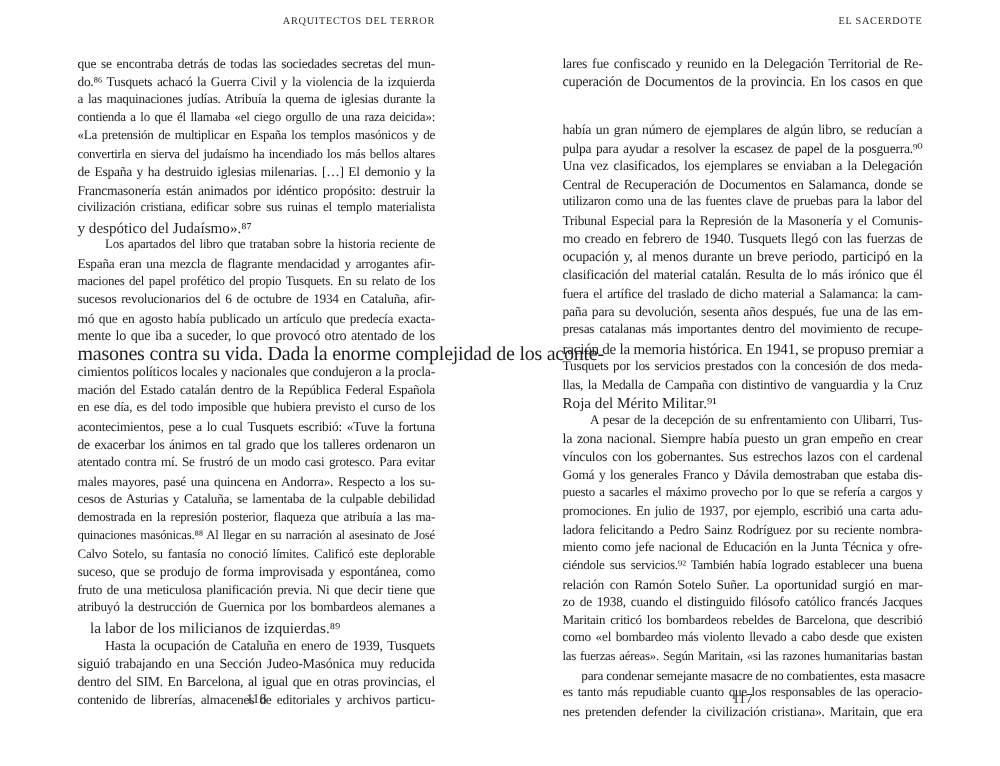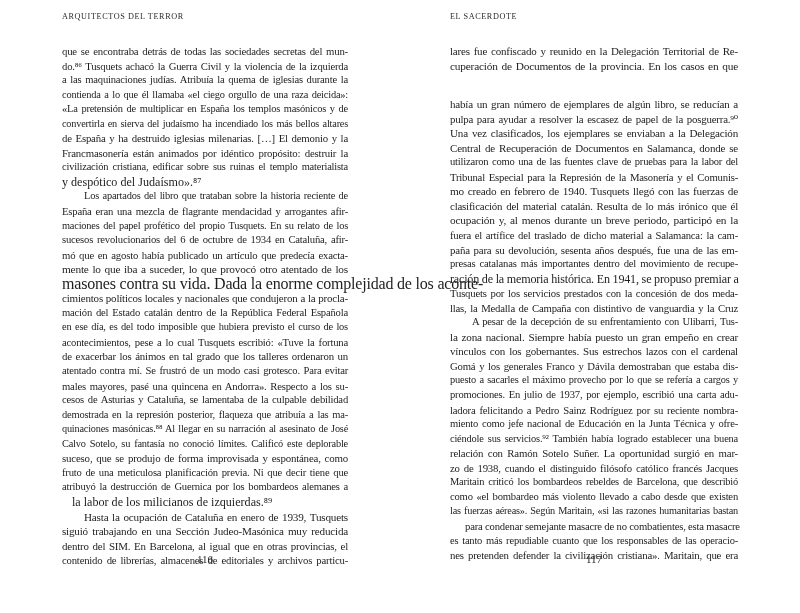--- a/index.html
+++ b/index.html
@@ -24,21 +24,21 @@
   .page.left { left: 0; }
   .page.right { left: 400px; }
 
   .running-head {
     position: absolute;
     top: 12px;
     font-size: 8.2px;
     letter-spacing: 0.6px;
     text-transform: uppercase;
     color: #2a2a2a;
-    text-align: left;
+    text-align: right;
   }
   .left .running-head { left: 62px; width: 286px; }
   .right .running-head { left: 50px; width: 288px; }
 
   .body-text {
     position: absolute;
     top: 44px;
     font-size: 12.1px;
     line-height: 14.55px;
   }
@@ -120,28 +120,29 @@
   <div class="body-text" id="right-body">
       <span class="line" style="white-space: nowrap; letter-spacing: -0.2px; font-size: 10.9931px;">lares fue confiscado y reunido en la Delegación Territorial de Re-</span>
       <span class="line" style="white-space: nowrap; letter-spacing: -0.2px; font-size: 11.3511px;">cuperación de Documentos de la provincia. En los casos en que</span>
       <span class="line" style="white-space: nowrap; letter-spacing: -0.2px; font-size: 11.0629px; margin-top: 24px;">había un gran número de ejemplares de algún libro, se reducían a</span>
       <span class="line" style="white-space: nowrap; letter-spacing: -0.2px; font-size: 10.8561px;">pulpa para ayudar a resolver la escasez de papel de la posguerra.⁹⁰</span>
       <span class="line" style="white-space: nowrap; letter-spacing: -0.2px; font-size: 11.0981px;">Una vez clasificados, los ejemplares se enviaban a la Delegación</span>
       <span class="line" style="white-space: nowrap; letter-spacing: -0.2px; font-size: 10.9931px;">Central de Recuperación de Documentos en Salamanca, donde se</span>
       <span class="line" style="white-space: nowrap; letter-spacing: -0.2px; font-size: 10.56px;">utilizaron como una de las fuentes clave de pruebas para la labor del</span>
       <span class="line" style="white-space: nowrap; letter-spacing: -0.2px; font-size: 10.7225px;">Tribunal Especial para la Represión de la Masonería y el Comunis-</span>
       <span class="line" style="white-space: nowrap; letter-spacing: -0.2px; font-size: 11.2413px;">mo creado en febrero de 1940. Tusquets llegó con las fuerzas de</span>
+      <span class="line" style="white-space: nowrap; letter-spacing: -0.2px; font-size: 11.3511px;">ocupación y, al menos durante un breve periodo, participó en la</span>
       <span class="line" style="white-space: nowrap; letter-spacing: -0.2px; font-size: 10.89px;">clasificación del material catalán. Resulta de lo más irónico que él</span>
-      <span class="line" style="white-space: nowrap; letter-spacing: -0.2px; font-size: 11.3511px;">ocupación y, al menos durante un breve periodo, participó en la</span>
       <span class="line" style="white-space: nowrap; letter-spacing: -0.2px; font-size: 10.6896px;">fuera el artífice del traslado de dicho material a Salamanca: la cam-</span>
       <span class="line" style="white-space: nowrap; letter-spacing: -0.2px; font-size: 10.9241px;">paña para su devolución, sesenta años después, fue una de las em-</span>
       <span class="line" style="white-space: nowrap; letter-spacing: -0.2px; font-size: 10.6569px;">presas catalanas más importantes dentro del movimiento de recupe-</span>
       <span class="line" style="white-space: nowrap; letter-spacing: -0.2px;">ración de la memoria histórica. En 1941, se propuso premiar a</span>
       <span class="line" style="white-space: nowrap; letter-spacing: -0.2px; font-size: 10.7225px;">Tusquets por los servicios prestados con la concesión de dos meda-</span>
       <span class="line" style="white-space: nowrap; letter-spacing: -0.2px; font-size: 10.7225px;">llas, la Medalla de Campaña con distintivo de vanguardia y la Cruz</span>
+      <span class="line last" style="white-space: nowrap;">Roja del Mérito Militar.⁹¹</span>
       <span class="line indent" style="white-space: nowrap; letter-spacing: -0.2px; font-size: 10.5281px;">A pesar de la decepción de su enfrentamiento con Ulibarri, Tus-</span>
       <span class="line" style="white-space: nowrap; letter-spacing: -0.2px; font-size: 11.2051px;">la zona nacional. Siempre había puesto un gran empeño en crear</span>
       <span class="line" style="white-space: nowrap; letter-spacing: -0.2px; font-size: 11.0278px;">vínculos con los gobernantes. Sus estrechos lazos con el cardenal</span>
       <span class="line" style="white-space: nowrap; letter-spacing: -0.2px; font-size: 10.7225px;">Gomá y los generales Franco y Dávila demostraban que estaba dis-</span>
       <span class="line" style="white-space: nowrap; letter-spacing: -0.2px; font-size: 10.4024px;">puesto a sacarles el máximo provecho por lo que se refería a cargos y</span>
       <span class="line" style="white-space: nowrap; letter-spacing: -0.2px; font-size: 10.5921px;">promociones. En julio de 1937, por ejemplo, escribió una carta adu-</span>
       <span class="line" style="white-space: nowrap; letter-spacing: -0.2px; font-size: 10.6896px;">ladora felicitando a Pedro Sainz Rodríguez por su reciente nombra-</span>
       <span class="line" style="white-space: nowrap; letter-spacing: -0.2px; font-size: 10.5921px;">miento como jefe nacional de Educación en la Junta Técnica y ofre-</span>
       <span class="line" style="white-space: nowrap; letter-spacing: -0.2px; font-size: 10.4335px;">ciéndole sus servicios.⁹² También había logrado establecer una buena</span>
       <span class="line" style="white-space: nowrap; letter-spacing: -0.2px; font-size: 10.8224px;">relación con Ramón Sotelo Suñer. La oportunidad surgió en mar-</span>

